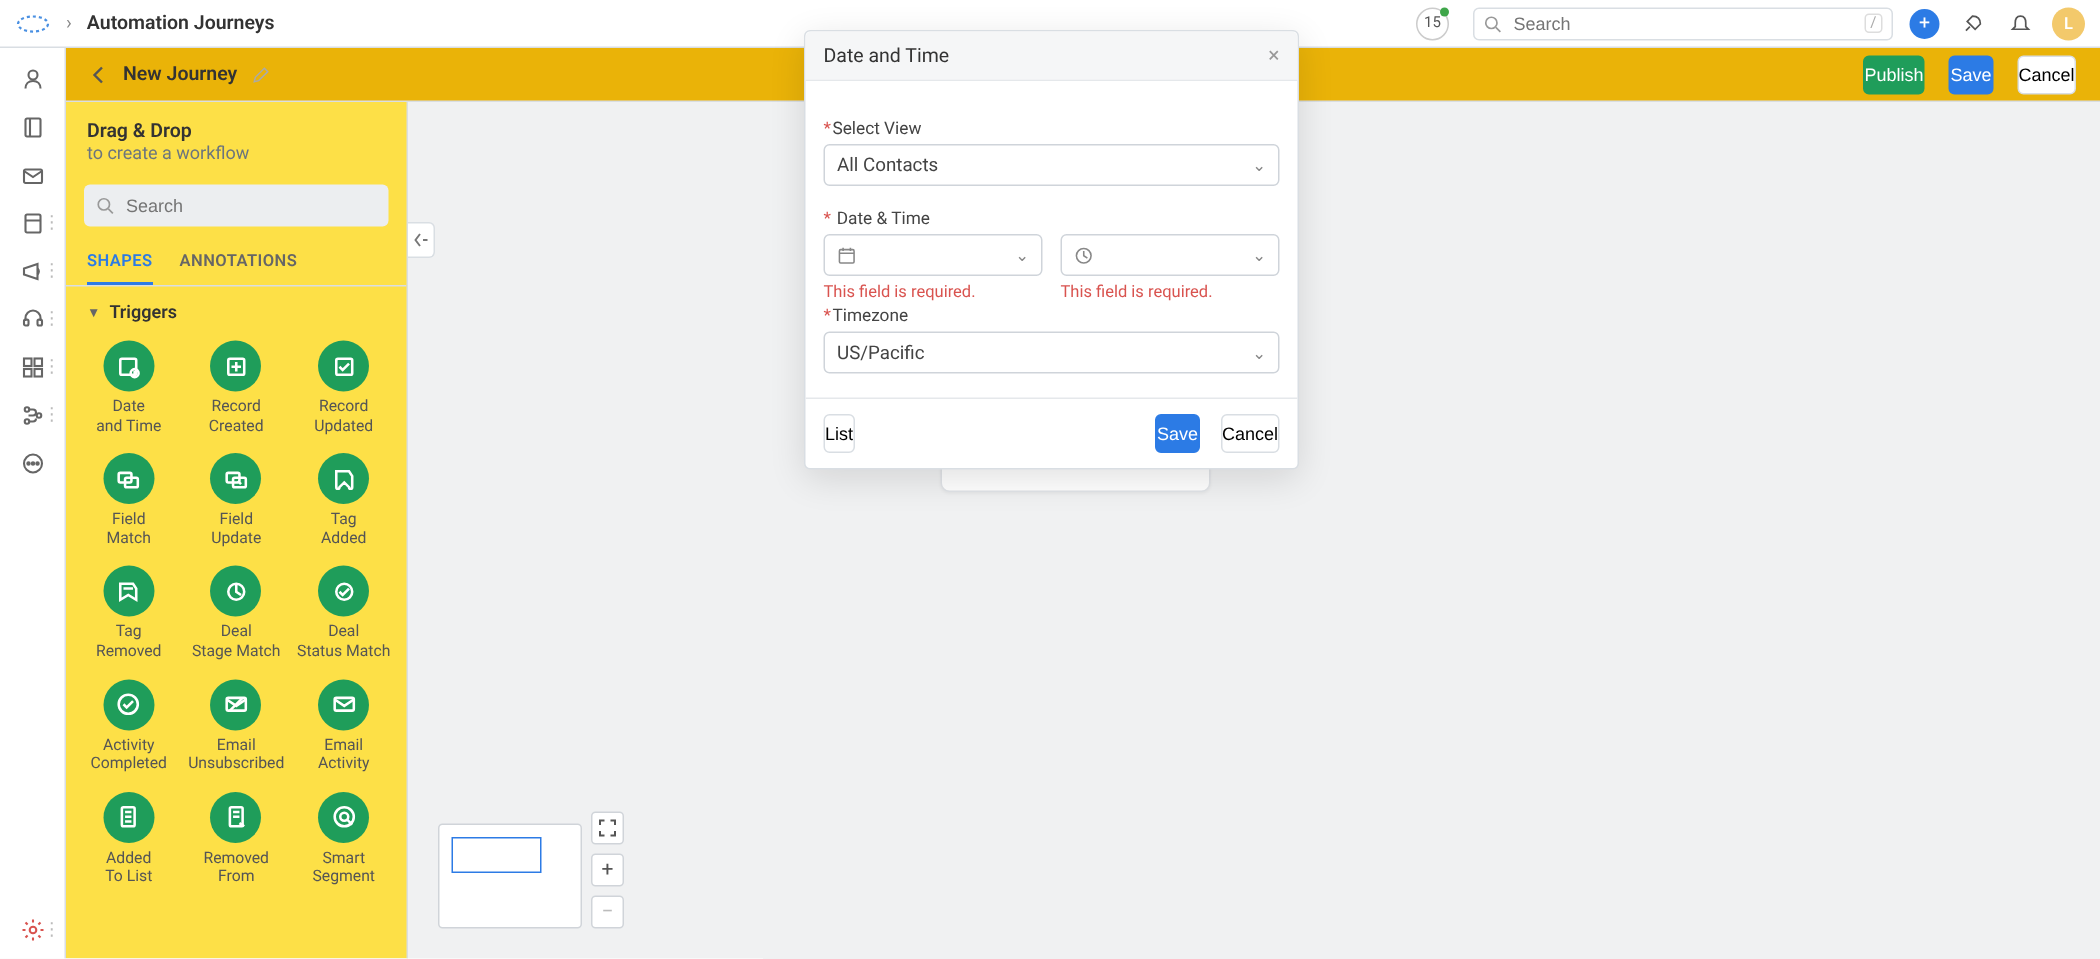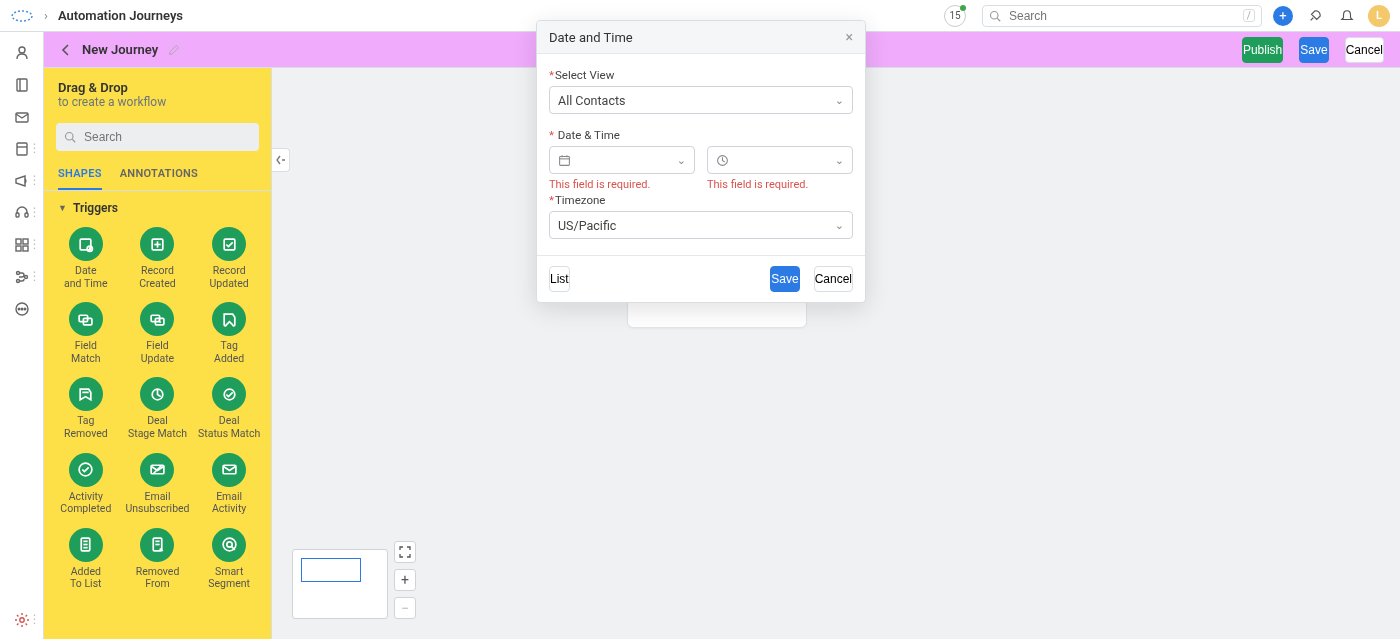--- a/index.html
+++ b/index.html
@@ -34,21 +34,21 @@
 
   
   .rail { width:44px; border-right:1px solid var(--gray-border); display:flex; flex-direction:column; align-items:center; padding-top:12px; gap:14px; position:relative; background:#fff;}
   .rail .ric { width:18px;height:18px; display:flex;align-items:center;justify-content:center; color:#666; position:relative;}
   .rail .ric .dots{ position:absolute; right:-10px; top:2px; color:#bbb; font-size:12px; line-height:1;}
   .rail-bottom { margin-top:auto; margin-bottom:10px;}
   .rail .red { color:#d9534f; }
 
   
   .midwrap { flex:1; display:flex; flex-direction:column; background:#f0f1f2; }
-  .subheader { height:36px; background:#f0abfc; border-bottom:1px solid var(--gray-border); display:flex; align-items:center; padding:0 16px; gap:10px;}
+  .subheader { height:36px; background:#eab308; border-bottom:1px solid var(--gray-border); display:flex; align-items:center; padding:0 16px; gap:10px;}
   .subheader .back { color:#555; }
   .subheader .jname { font-weight:600; }
   .subheader .pencil{ color:#aaa;}
   .subheader .spacer{flex:1;}
   .btn { border:1px solid var(--gray-border); background:#fff; border-radius:4px; height:26px; padding:0 0; font-size:12px; display:inline-flex; align-items:center; cursor:pointer; }
   .btn-green{ background:#1f9d5a; color:#fff; border-color:#1f9d5a;}
   .btn-blue { background:#2c7be5; color:#fff; border-color:#2c7be5;}
   .btn + .btn { margin-left:6px;}
 
   .workarea { flex:1; display:flex; overflow:hidden; position:relative;}
@@ -77,21 +77,21 @@
   .minimap .vp{ width:60px;height:24px;border:1.5px solid #2c7be5; margin:2px 0 0 2px;}
   .zoom-col { position:absolute; left:122px; bottom:20px; display:flex; flex-direction:column; gap:6px;}
   .zoom-col .zb{ width:22px;height:22px; background:#fff; border:1px solid #d0d4d9; border-radius:3px; display:flex;align-items:center;justify-content:center; color:#555; font-size:14px; cursor:pointer;}
   .zoom-col .zb.dis{ color:#bbb;}
 
   
   .modal { position:absolute; left:536px; top:20px; width:330px; background:#fff; border:1px solid #d9dee3; border-radius:4px; box-shadow:0 6px 24px rgba(0,0,0,.12); z-index:20; }
   .modal-hd { display:flex; align-items:center; justify-content:space-between; padding:8px 12px; background:#f5f6f7; border-bottom:1px solid #e5e8eb; border-radius:4px 4px 0 0; font-size:13px;}
   .modal-hd .x{ color:#999; cursor:pointer; font-size:14px;}
   .modal-body{ padding:14px 12px 16px; }
-  .fld-lbl { font-size:11.5px; color:#444; margin:0 0 4px;}
+  .fld-lbl { font-size:11.5px; color:#444; margin:10px 0 4px;}
   .fld-lbl .req{ color:#d9534f; margin-right:1px;}
   .select { height:28px; border:1px solid #cfd4da; border-radius:4px; background:#fff; display:flex; align-items:center; justify-content:space-between; padding:0 8px; font-size:12.5px; color:#444; cursor:pointer;gap:31px;}
   .select .chev{ color:#888; font-size:11px;}
   .row2 { display:flex; gap:12px; }
   .row2 > div { flex:1; }
   .sel-icon { display:flex; align-items:center; gap:6px; color:#888;}
   .err { color:#d9534f; font-size:11px; margin-top:4px;}
   .modal-ft { border-top:1px solid #e5e8eb; padding:10px 12px; display:flex; align-items:center; gap:8px;}
   .modal-ft .sp{flex:1;}
   svg { display:block; }

